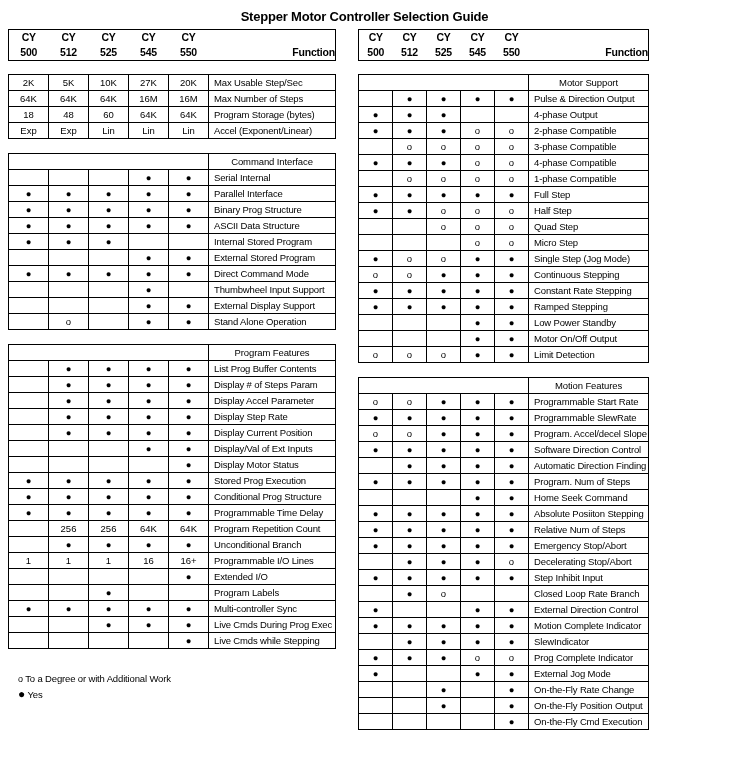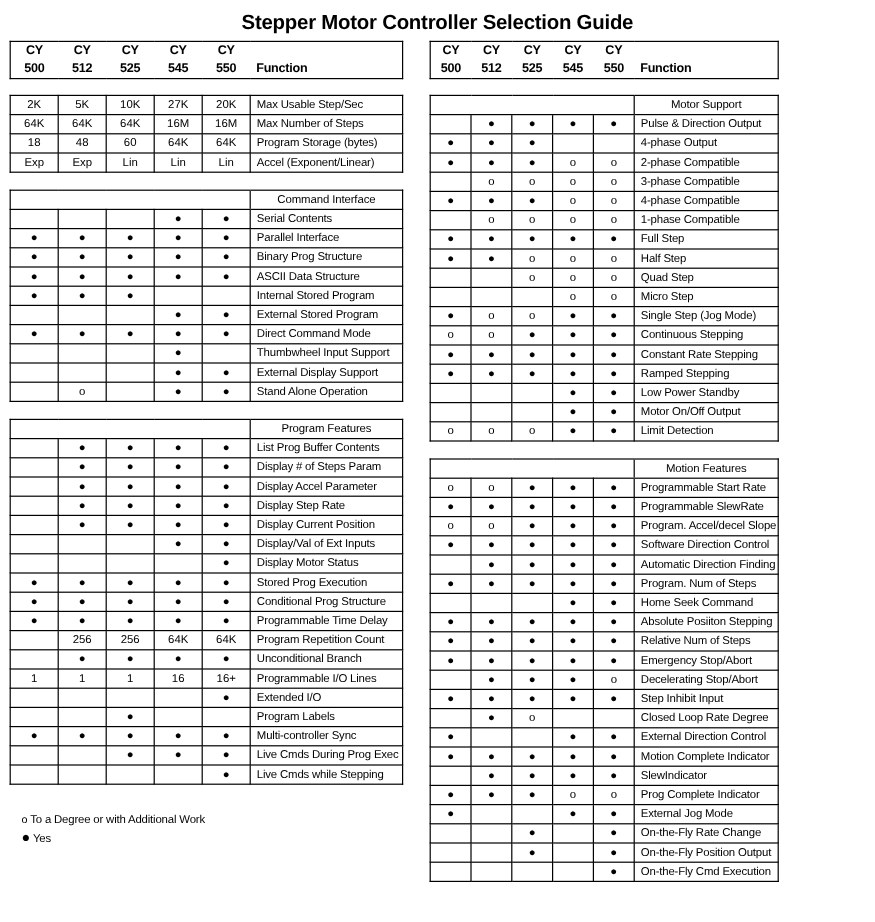--- a/index.html
+++ b/index.html
@@ -11,21 +11,21 @@
     width: 729px;
     height: 768px;
     font-family: "Liberation Sans", sans-serif;
     color: #000000;
     position: relative;
     overflow: hidden;
   }
 
   #page-title {
     text-align: center;
-    font-size: 17px;
+    font-size: 13px;
     font-weight: bold;
     letter-spacing: -0.2px;
     margin: 0;
     padding: 9px 0 5px 0;
     font-family: "Liberation Sans", sans-serif;
   }
 
   .columns {
     display: flex;
     flex-direction: row;
@@ -81,21 +81,21 @@
     border: none;
     font-weight: bold;
     font-size: 10.5px;
     text-align: center;
     line-height: 15px;
     height: 15px;
     padding: 0;
     letter-spacing: -0.2px;
   }
   table.hdr td.fn {
-    text-align: left;
+    text-align: right;
     padding-left: 5px;
   }
 
   
   .cw-l1 { width: 40px; }
   .cw-l2 { width: 40px; }
   .cw-l3 { width: 40px; }
   .cw-l4 { width: 40px; }
   .cw-l5 { width: 40px; }
 
@@ -214,21 +214,21 @@
           <tr>
             <td colspan="5" style="border-right: none;"></td>
             <td class="sec">Command Interface</td>
           </tr>
           <tr>
             <td></td>
             <td></td>
             <td></td>
             <td class="dot">●</td>
             <td class="dot">●</td>
-            <td class="fn">Serial Contents</td>
+            <td class="fn">Serial Internal</td>
           </tr>
           <tr>
             <td class="dot">●</td>
             <td class="dot">●</td>
             <td class="dot">●</td>
             <td class="dot">●</td>
             <td class="dot">●</td>
             <td class="fn">Parallel Interface</td>
           </tr>
           <tr>
@@ -765,21 +765,21 @@
             <td class="dot">●</td>
             <td class="dot">●</td>
             <td class="fn">Step Inhibit Input</td>
           </tr>
           <tr>
             <td></td>
             <td class="dot">●</td>
             <td class="circ">o</td>
             <td></td>
             <td></td>
-            <td class="fn">Closed Loop Rate Degree</td>
+            <td class="fn">Closed Loop Rate Branch</td>
           </tr>
           <tr>
             <td class="dot">●</td>
             <td></td>
             <td></td>
             <td class="dot">●</td>
             <td class="dot">●</td>
             <td class="fn">External Direction Control</td>
           </tr>
           <tr>

